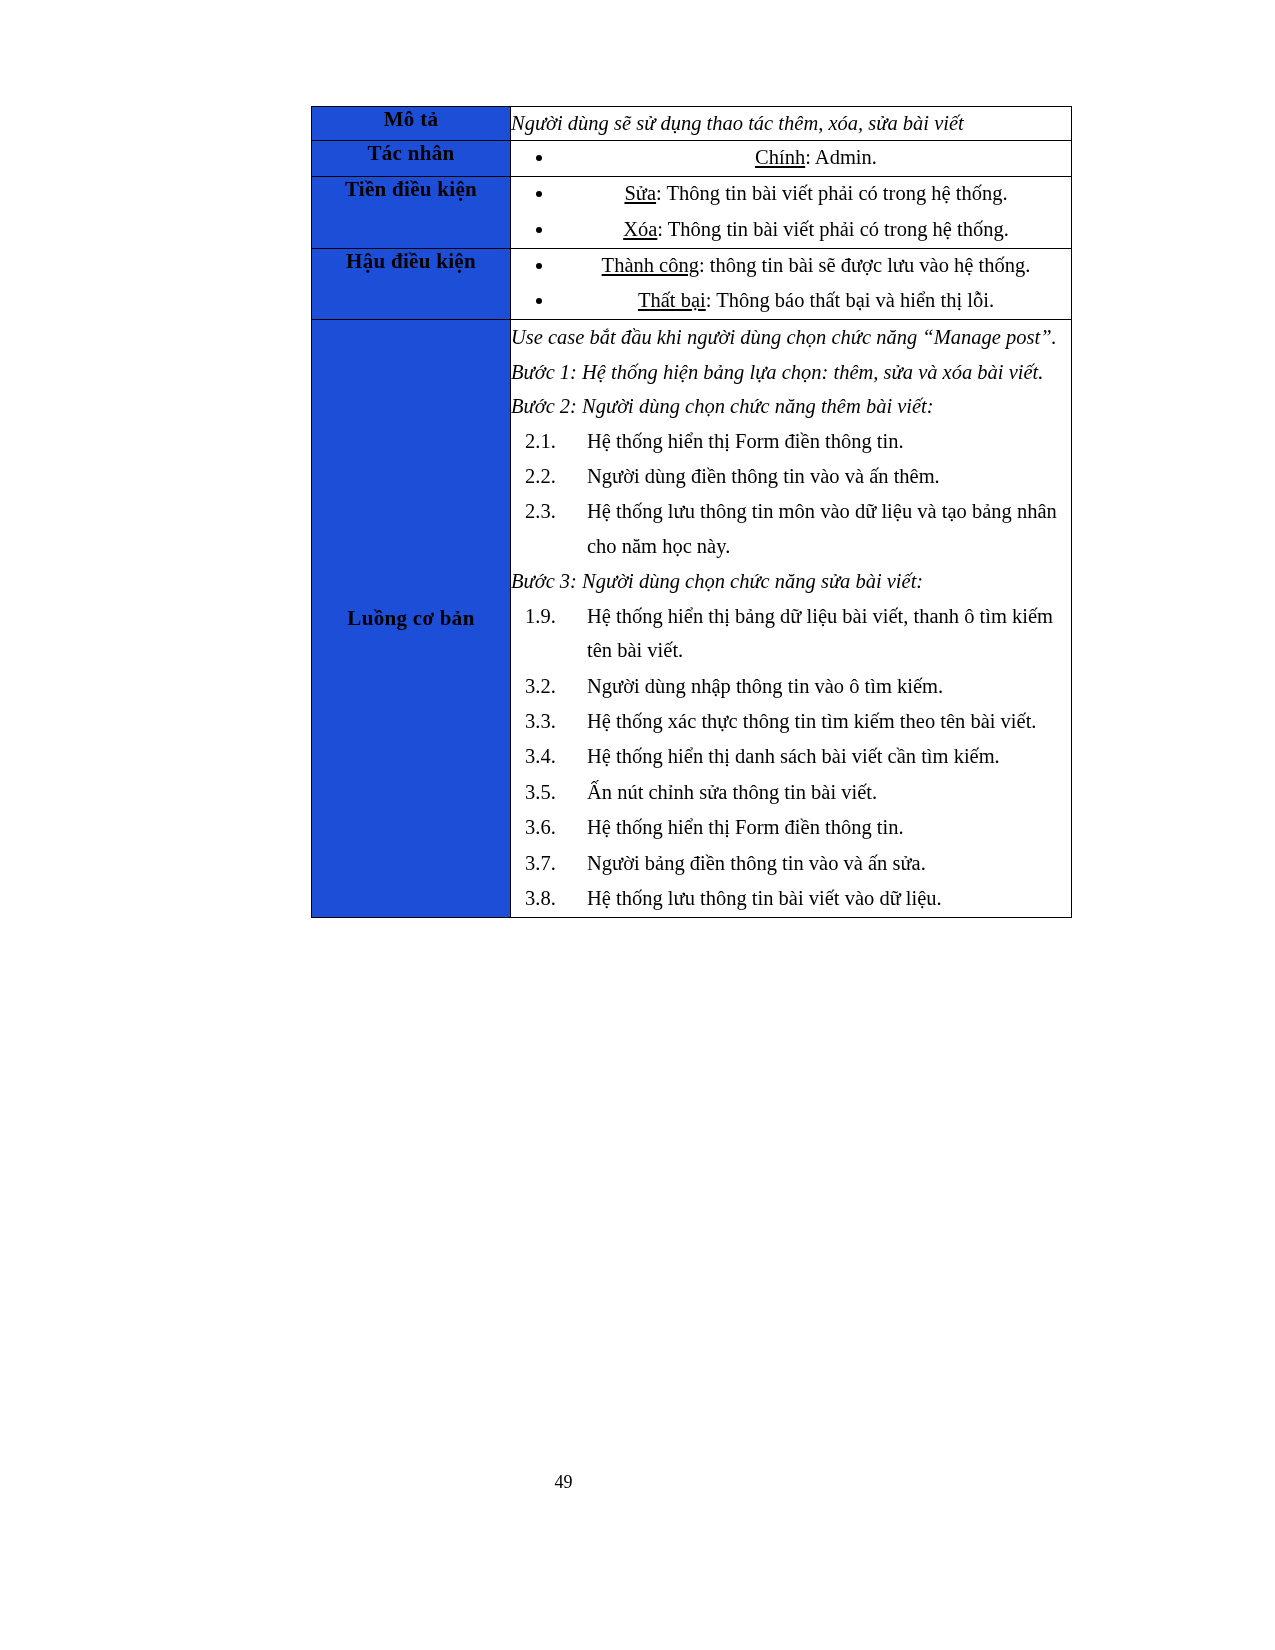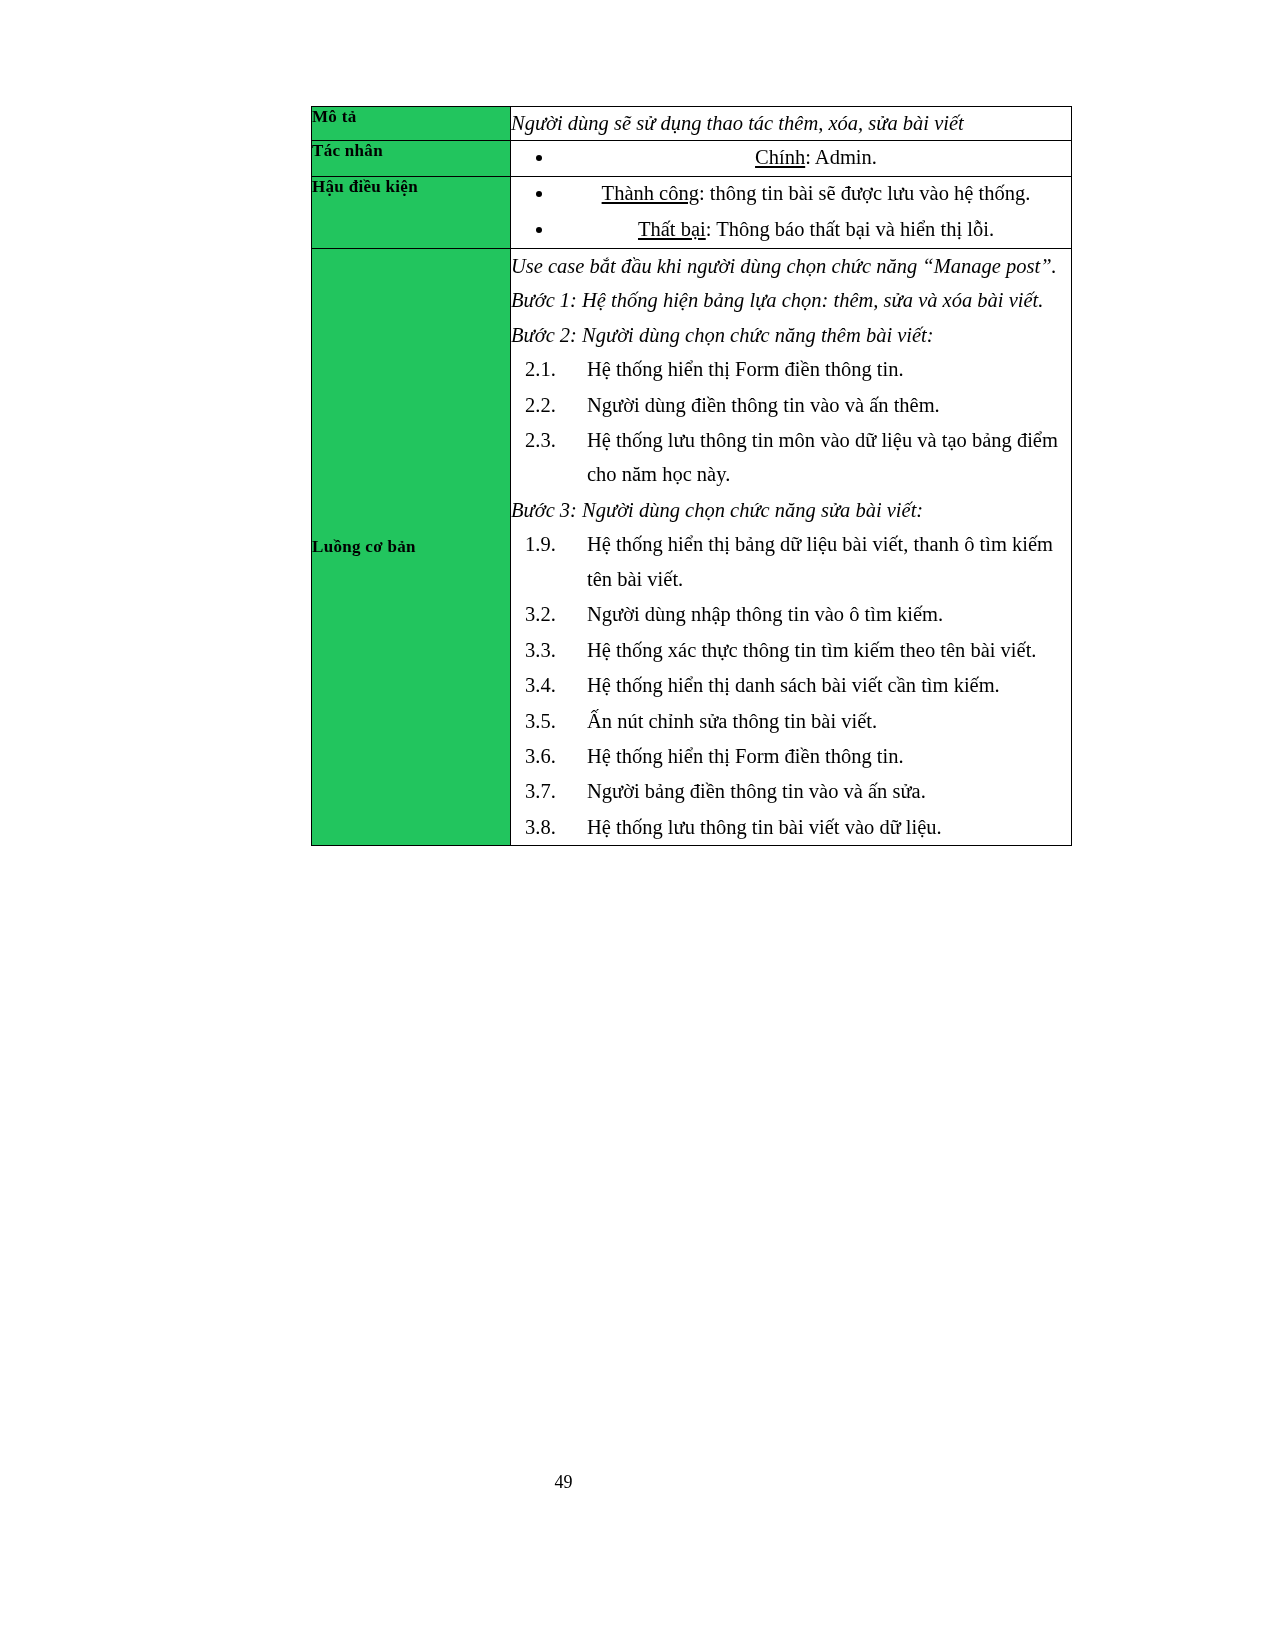--- a/index.html
+++ b/index.html
@@ -28,25 +28,25 @@
     border-collapse: collapse;
     table-layout: fixed;
   }
   table.usecase td {
     border: 1px solid #000000;
     vertical-align: top;
     padding: 0;
   }
   td.label {
     width: 198px;
-    background: #22c55e;
-    text-align: left;
+    background: #1d4ed8;
+    text-align: center;
     vertical-align: middle;
     font-weight: bold;
-    font-size: 17px;
+    font-size: 21px;
     padding: 10px 6px;
     letter-spacing: 0.3px;
   }
   td.label.tall {
     vertical-align: middle;
   }
   td.content {
     width: 560px;
     padding: 12px 14px 12px 12px;
     font-size: 20.5px;
@@ -130,20 +130,29 @@
 
       <tr>
         <td class="label">Tác nhân</td>
         <td class="content">
           <ul class="bullets">
             <li><span class="u">Chính</span><span>: Admin.</span></li>
           </ul>
         </td>
       </tr>
 
+      <tr>
+        <td class="label">Tiền điều kiện</td>
+        <td class="content">
+          <ul class="bullets">
+            <li><span class="u">Sửa</span><span>: Thông tin bài viết phải có trong hệ thống.</span></li>
+            <li><span class="u">Xóa</span><span>: Thông tin bài viết phải có trong hệ thống.</span></li>
+          </ul>
+        </td>
+      </tr>
 
       <tr>
         <td class="label">Hậu điều kiện</td>
         <td class="content">
           <ul class="bullets">
             <li><span class="u">Thành công</span><span>: thông tin bài sẽ được lưu vào hệ thống.</span></li>
             <li><span class="u">Thất bại</span><span>: Thông báo thất bại và hiển thị lỗi.</span></li>
           </ul>
         </td>
       </tr>
@@ -152,21 +161,21 @@
         <td class="label tall">Luồng cơ bản</td>
         <td class="content">
 
           <p class="flow-para">Use case bắt đầu khi người dùng chọn chức năng “Manage post”.</p>
           <p class="flow-para">Bước 1: Hệ thống hiện bảng lựa chọn: thêm, sửa và xóa bài viết.</p>
           <p class="flow-para">Bước 2: Người dùng chọn chức năng thêm bài viết:</p>
 
           <ol class="steps">
             <li><span class="num">2.1.</span><span>Hệ thống hiển thị Form điền thông tin.</span></li>
             <li><span class="num">2.2.</span><span>Người dùng điền thông tin vào và ấn thêm.</span></li>
-            <li><span class="num">2.3.</span><span>Hệ thống lưu thông tin môn vào dữ liệu và tạo bảng điểm cho năm học này.</span></li>
+            <li><span class="num">2.3.</span><span>Hệ thống lưu thông tin môn vào dữ liệu và tạo bảng nhân cho năm học này.</span></li>
           </ol>
 
           <p class="flow-para">Bước 3: Người dùng chọn chức năng sửa bài viết:</p>
 
           <ol class="steps">
             <li><span class="num">1.9.</span><span>Hệ thống hiển thị bảng dữ liệu bài viết, thanh ô tìm kiếm tên bài viết.</span></li>
             <li><span class="num">3.2.</span><span>Người dùng nhập thông tin vào ô tìm kiếm.</span></li>
             <li><span class="num">3.3.</span><span>Hệ thống xác thực thông tin tìm kiếm theo tên bài viết.</span></li>
             <li><span class="num">3.4.</span><span>Hệ thống hiển thị danh sách bài viết cần tìm kiếm.</span></li>
             <li><span class="num">3.5.</span><span>Ấn nút chỉnh sửa thông tin bài viết.</span></li>

